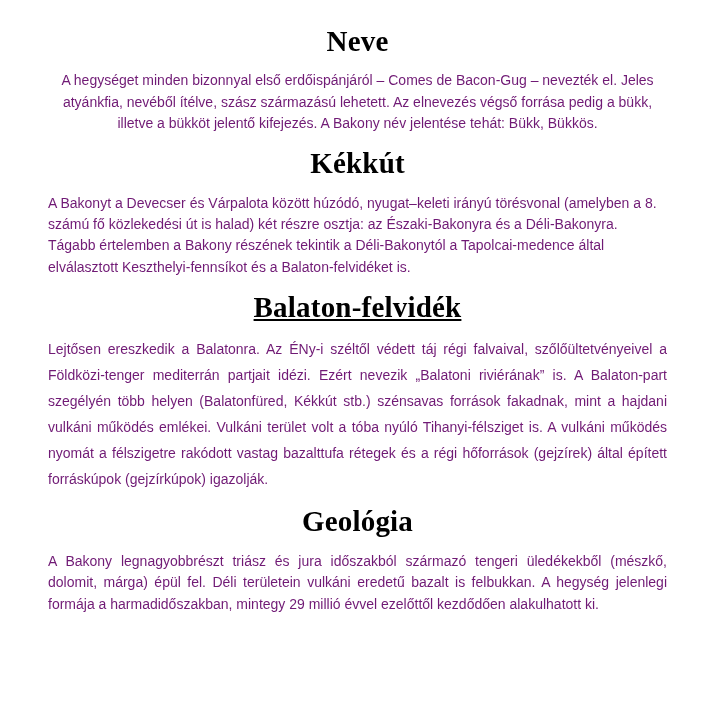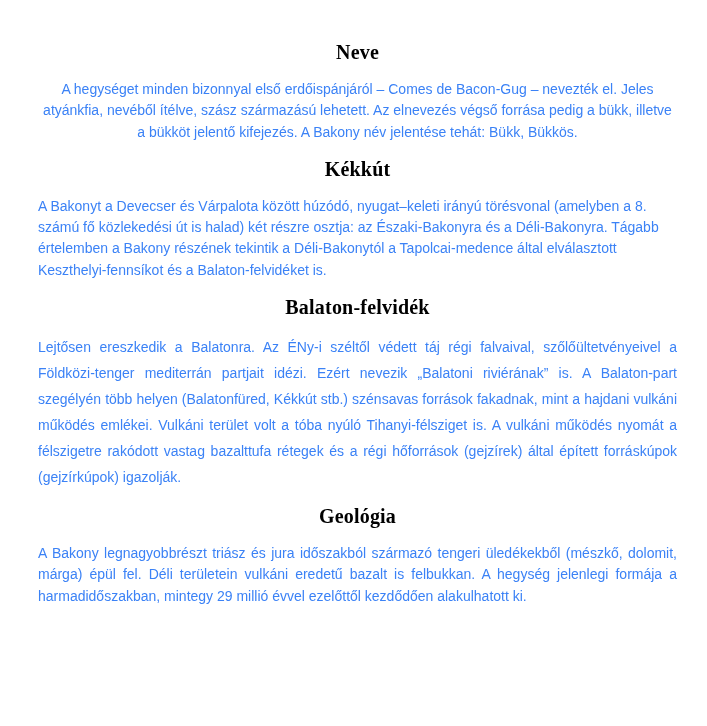--- a/index.html
+++ b/index.html
@@ -16,31 +16,31 @@
     box-sizing: border-box;
     width: 707px;
     height: 726px;
     padding: 26px 26px 0 34px;
     background: #ffffff;
     color: #000000;
     font-family: "Liberation Sans", sans-serif;
   }
   h1.doc-heading {
     font-family: "Liberation Serif", serif;
-    font-size: 20px;
+    font-size: 29px;
     font-weight: 700;
     line-height: 1.05;
     text-align: center;
-    margin: 16px;
+    margin: 0;
     letter-spacing: 0.2px;
   }
   p.doc-par {
     font-size: 14px;
-    margin: 4px;
-    color: #3b82f6;
+    margin: 14px;
+    color: #701a75;
   }
   .par-center {
     text-align: center;
     line-height: 21.3px;
     margin-top: 5px;
   }
   .par-right {
     line-height: 21.3px;
     margin-top: 7px;
   }
@@ -48,21 +48,21 @@
     text-align: justify;
     line-height: 26px;
     margin-top: -3px;
   }
   .par-justify-indent {
     text-align: justify;
     line-height: 21.4px;
     margin: 4px 98px 0 84px;
   }
   .h-reszei   { margin-top: 15px; }
-  .h-balaton  { margin-top: 14px; }
+  .h-balaton  { margin-top: 14px; text-decoration: underline; }
   .h-geologia { margin-top: 30px; }
 </style>
 </head>
 <body>
 
 <div class="page">
 
   <section>
     <h1 class="doc-heading">Neve</h1>
     <p class="doc-par par-center">A hegységet minden bizonnyal első erdőispánjáról – Comes de Bacon-Gug – nevezték el. Jeles atyánkfia, nevéből ítélve, szász származású lehetett. Az elnevezés végső forrása pedig a bükk, illetve a bükköt jelentő kifejezés. A Bakony név jelentése tehát: Bükk, Bükkös.</p>

